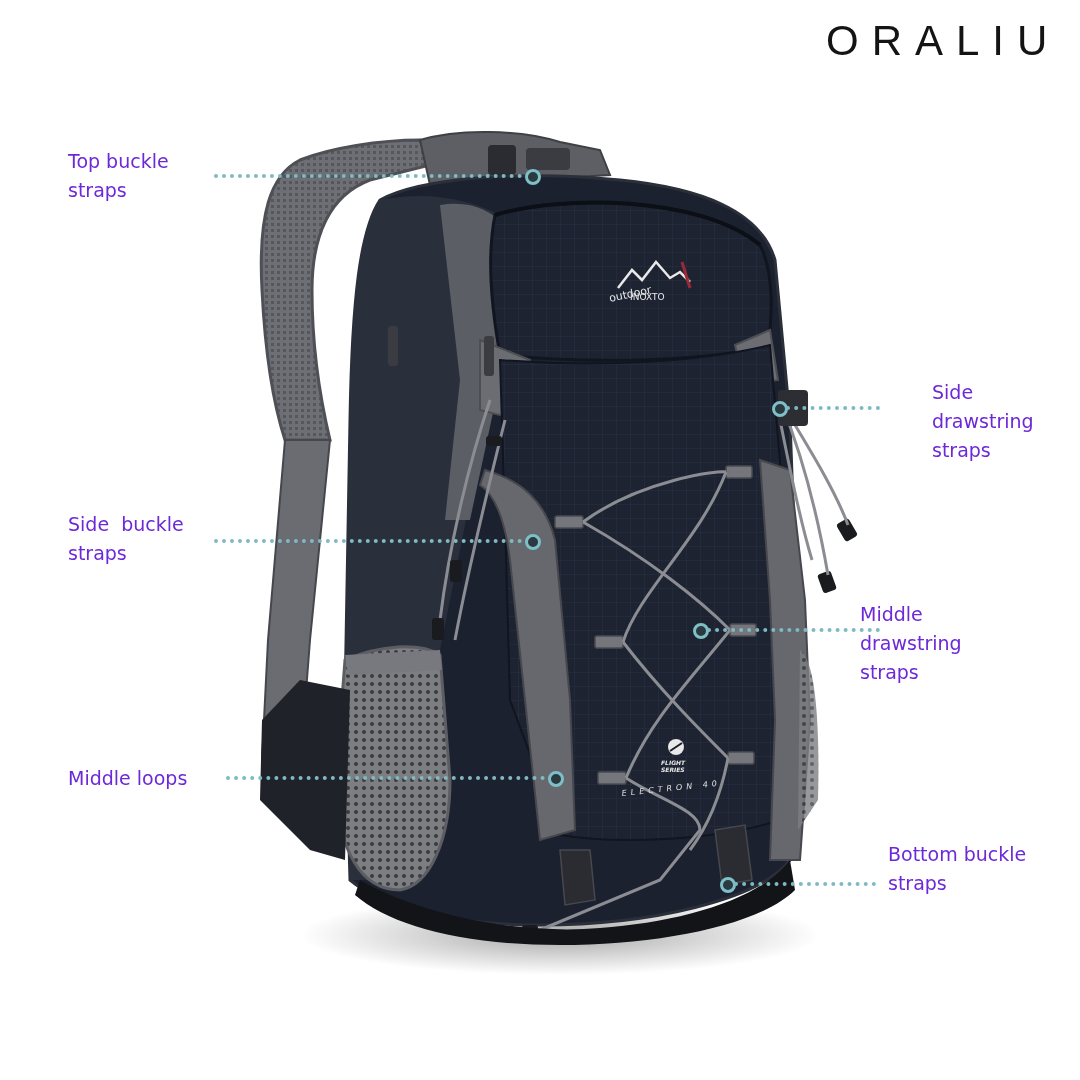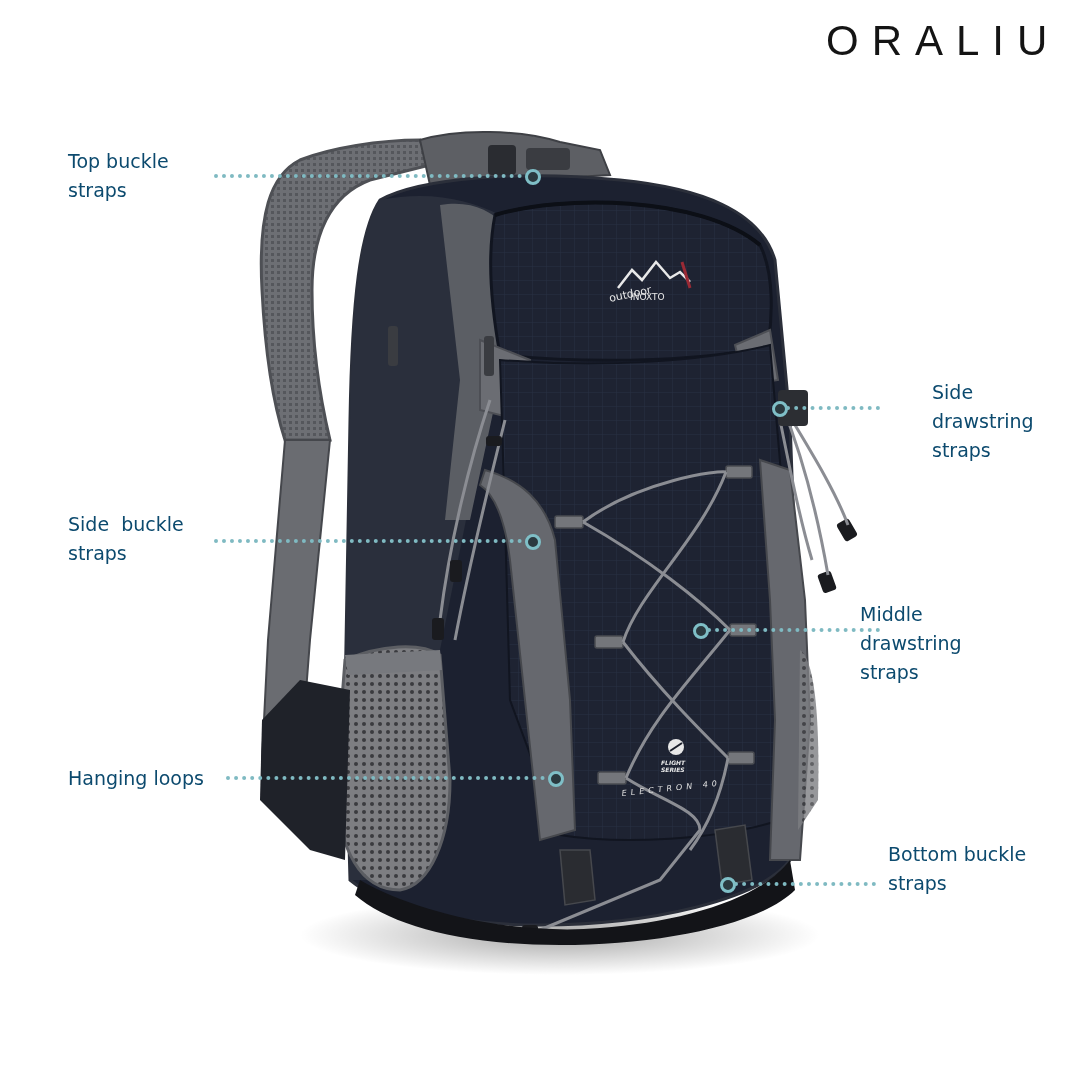--- a/index.html
+++ b/index.html
@@ -2,21 +2,21 @@
 <html><head>
 <meta charset="utf-8">
 <style>
   html, body { margin:0; padding:0; background:#ffffff; }
   body { width:1080px; height:1080px; position:relative; overflow:hidden;
          font-family:"DejaVu Sans","Liberation Sans",sans-serif; color:#1c1c1c; }
   .logo { position:absolute; top:18px; left:826px; width:232px; height:46px;
           font-family:"Liberation Sans","DejaVu Sans",sans-serif; font-size:42px; font-weight:400;
           letter-spacing:13px; color:#141414; line-height:46px; white-space:nowrap; }
   .product { position:absolute; left:0; top:0; width:1080px; height:1080px; }
-  .callout-label { position:absolute; font-size:19px; line-height:29px; color:#0c4a6e;
+  .callout-label { position:absolute; font-size:19px; line-height:29px; color:#6d28d9;
                    font-family:"DejaVu Sans","Liberation Sans",sans-serif; font-weight:400; white-space:pre-line; }
   .leader { position:absolute; height:0; border-top:4px dotted #7fbac2; }
   .marker { position:absolute; width:10px; height:10px; border-radius:50%;
             border:3px solid #7fbfc7; background:#2b3a40; box-sizing:content-box; }
 </style>
 </head>
 <body>
 
 <div class="logo">ORALIU</div>
 
@@ -137,21 +137,21 @@
 <div class="callout-label" style="left:68px;top:147px;">Top buckle
 straps</div>
 <div class="leader" style="left:214px;top:174px;width:316px;"></div>
 <div class="marker" style="left:525px;top:169px;"></div>
 
 <div class="callout-label" style="left:68px;top:510px;white-space:pre;">Side  buckle
 straps</div>
 <div class="leader" style="left:214px;top:539px;width:316px;"></div>
 <div class="marker" style="left:525px;top:534px;"></div>
 
-<div class="callout-label" style="left:68px;top:764px;">Hanging loops</div>
+<div class="callout-label" style="left:68px;top:764px;">Middle loops</div>
 <div class="leader" style="left:226px;top:776px;width:327px;"></div>
 <div class="marker" style="left:548px;top:771px;"></div>
 
 <div class="marker" style="left:772px;top:401px;"></div>
 <div class="leader" style="left:786px;top:406px;width:94px;"></div>
 <div class="callout-label" style="left:888px;top:378px;margin-left:44px;">Side drawstring
 straps</div>
 
 <div class="marker" style="left:693px;top:623px;"></div>
 <div class="leader" style="left:707px;top:628px;width:173px;"></div>

